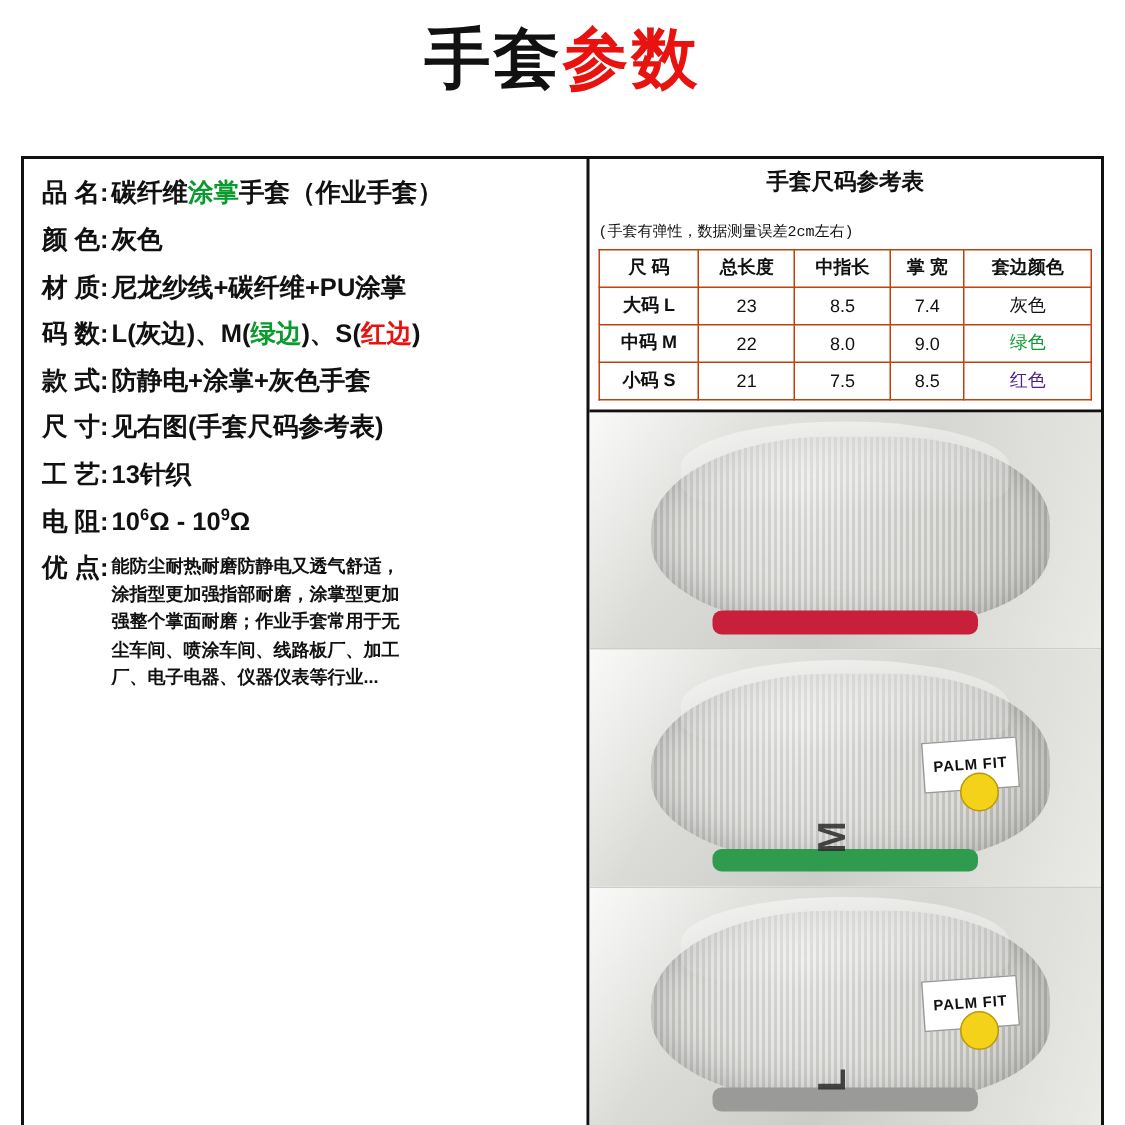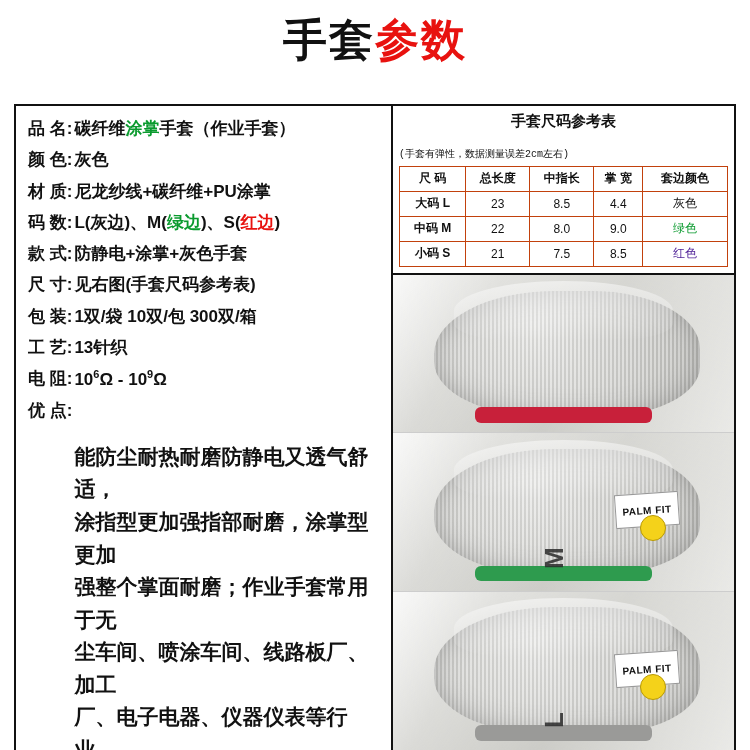--- a/index.html
+++ b/index.html
@@ -54,25 +54,24 @@
   }
   .spec-value {
     flex: 1 1 auto;
     padding-left: 2px;
   }
   .green { color: #0a9a2e; }
   .red { color: #e8120f; }
   sup { font-size: 11px; vertical-align: super; }
 
   .merits {
-    font-size: 21px;
+    font-size: 12px;
     font-weight: bold;
     line-height: 1.55;
     letter-spacing: 0px;
-    margin-top: 41px;
   }
   .merits .ind { display: block; }
 
   
   .right {
     width: 344px;
     border-left: 2px solid #111;
     display: flex;
     flex-direction: column;
   }
@@ -222,24 +221,20 @@
       <div class="spec-row">
         <span class="spec-label">款 式:</span>
         <span class="spec-value">防静电+涂掌+灰色手套</span>
       </div>
 
       <div class="spec-row">
         <span class="spec-label">尺 寸:</span>
         <span class="spec-value">见右图(手套尺码参考表)</span>
       </div>
 
-      <div class="spec-row">
-        <span class="spec-label">包 装:</span>
-        <span class="spec-value">1双/袋  10双/包  300双/箱</span>
-      </div>
 
       <div class="spec-row">
         <span class="spec-label">工 艺:</span>
         <span class="spec-value">13针织</span>
       </div>
 
       <div class="spec-row">
         <span class="spec-label">电 阻:</span>
         <span class="spec-value"><span>10</span><sup>6</sup><span>Ω - 10</span><sup>9</sup><span>Ω</span></span>
       </div>
@@ -270,21 +265,21 @@
               <th>中指长</th>
               <th>掌 宽</th>
               <th>套边颜色</th>
             </tr>
           </thead>
           <tbody>
             <tr>
               <td class="first">大码 L</td>
               <td>23</td>
               <td>8.5</td>
-              <td>4.4</td>
+              <td>7.4</td>
               <td class="c-gray">灰色</td>
             </tr>
             <tr>
               <td class="first">中码 M</td>
               <td>22</td>
               <td>8.0</td>
               <td>9.0</td>
               <td class="c-green">绿色</td>
             </tr>
             <tr>

